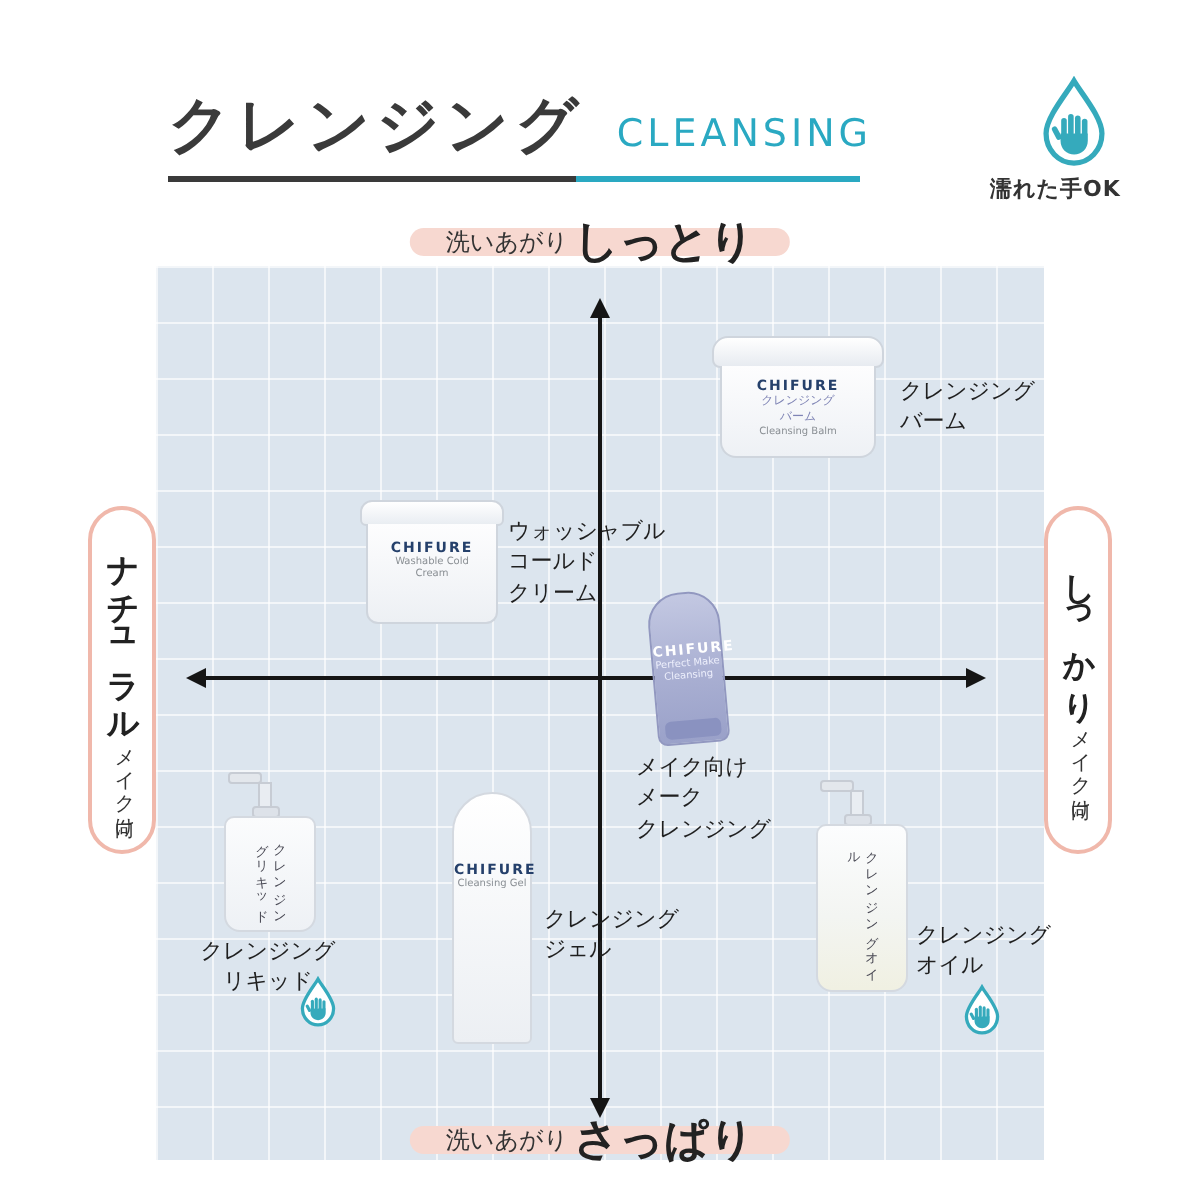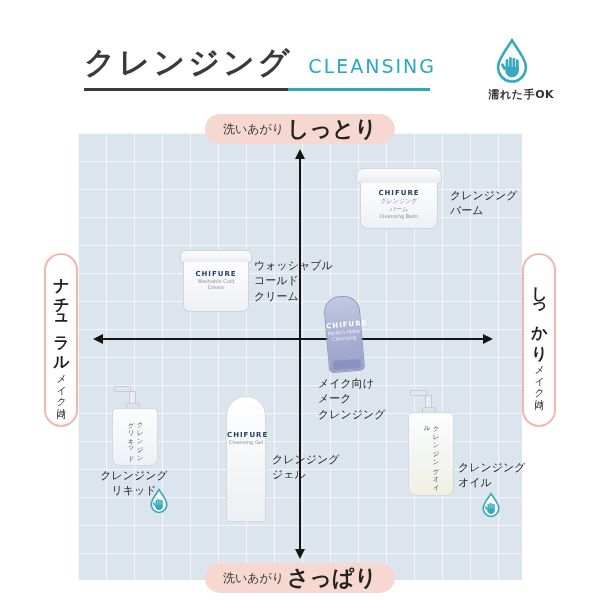--- a/index.html
+++ b/index.html
@@ -7,42 +7,42 @@
   body { font-family:"DejaVu Sans","Liberation Sans",sans-serif; color:#222; }
   .stage { position:relative; width:600px; height:600px; background:#fff; overflow:hidden; }
 
   
   .title-row { position:absolute; left:84px; top:42px; display:flex; align-items:baseline; gap:16px; }
   .title-jp { font-size:31px; font-weight:bold; color:#3a3a3a; letter-spacing:3px; }
   .title-en { font-size:19px; font-weight:normal; color:#2aa9c2; letter-spacing:2px; }
   .title-rule { position:absolute; left:84px; top:88px; width:346px; height:3px; display:flex; }
   .rule-dark { width:204px; height:3px; background:#3a3a3a; }
   .rule-teal { width:142px; height:3px; background:#2aa9c2; }
-  .wet-ok { position:absolute; left:470px; top:38px; width:84px; text-align:right; }
+  .wet-ok { position:absolute; left:495px; top:38px; width:84px; text-align:left; }
   .wet-ok svg { display:block; margin:0 auto; }
   .wet-ok-label { margin-top:3px; font-size:11px; font-weight:bold; color:#333; letter-spacing:.5px; }
 
   
   .chart { position:absolute; left:78px; top:133px; width:444px; height:447px;
     background-color:#dce5ee;
     background-image:
       linear-gradient(rgba(255,255,255,.65) 1px, transparent 1px),
       linear-gradient(90deg, rgba(255,255,255,.65) 1px, transparent 1px);
     background-size:28px 28px; }
 
   .axis-v { position:absolute; left:299px; top:158px; width:2px; height:392px; background:#151515; }
   .axis-v::before { content:""; position:absolute; top:-9px; left:-4px; border:5px solid transparent; border-top:0; border-bottom:10px solid #151515; }
   .axis-v::after  { content:""; position:absolute; bottom:-9px; left:-4px; border:5px solid transparent; border-bottom:0; border-top:10px solid #151515; }
   .axis-h { position:absolute; left:102px; top:338px; width:382px; height:2px; background:#151515; }
   .axis-h::before { content:""; position:absolute; left:-9px; top:-4px; border:5px solid transparent; border-left:0; border-right:10px solid #151515; }
   .axis-h::after  { content:""; position:absolute; right:-9px; top:-4px; border:5px solid transparent; border-right:0; border-left:10px solid #151515; }
 
   
   .pill { position:absolute; display:inline-flex; align-items:center; justify-content:center; }
-  .pill-h { left:300px; transform:translateX(-50%); height:30px; padding:0 18px; border-radius:15px; background:#f7d8d0; white-space:nowrap; }
+  .pill-h { left:300px; transform:translateX(-50%); height:14px; padding:0 18px; border-radius:15px; background:#f7d8d0; white-space:nowrap; }
   .pill-top { top:114px; }
   .pill-bottom { top:563px; }
   .pill-small { font-size:12px; color:#333; }
   .pill-big { font-size:22px; font-weight:bold; color:#222; margin-left:3px; }
   .pill-v { top:253px; width:34px; height:174px; border-radius:17px; background:#fff; border:2px solid #f0b8ab;
             writing-mode:vertical-rl; text-orientation:upright; }
   .pill-left { left:44px; }
   .pill-right { left:522px; }
   .pill-v-big { font-size:16px; font-weight:bold; color:#222; letter-spacing:1px; }
   .pill-v-small { font-size:10px; color:#333; margin-top:4px; }

